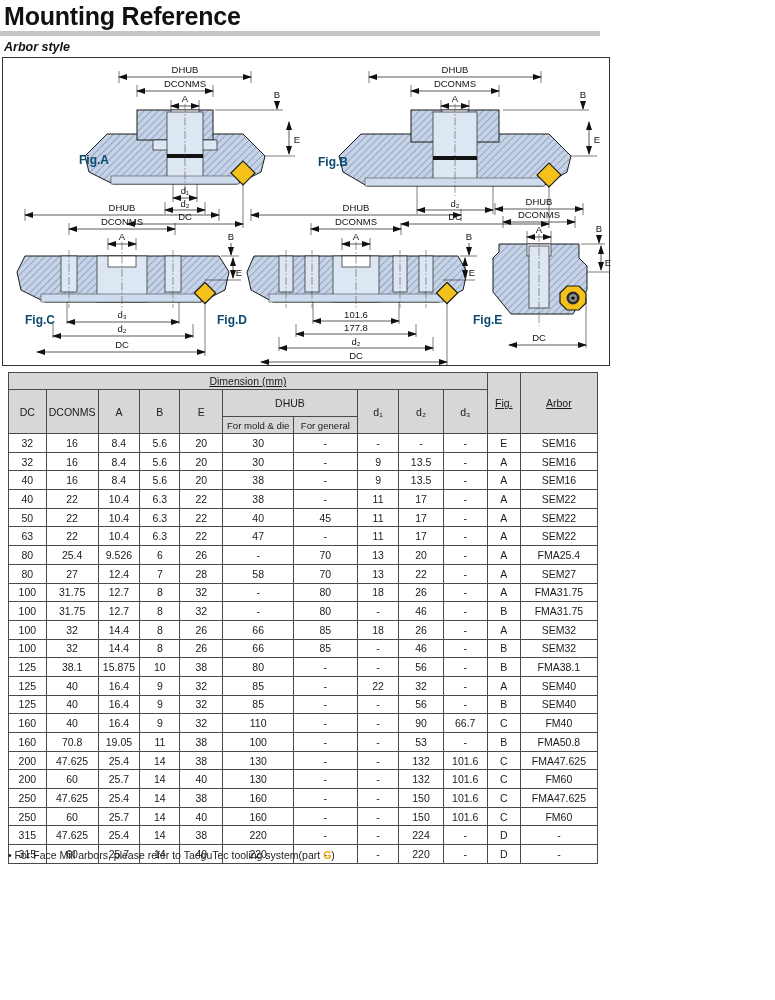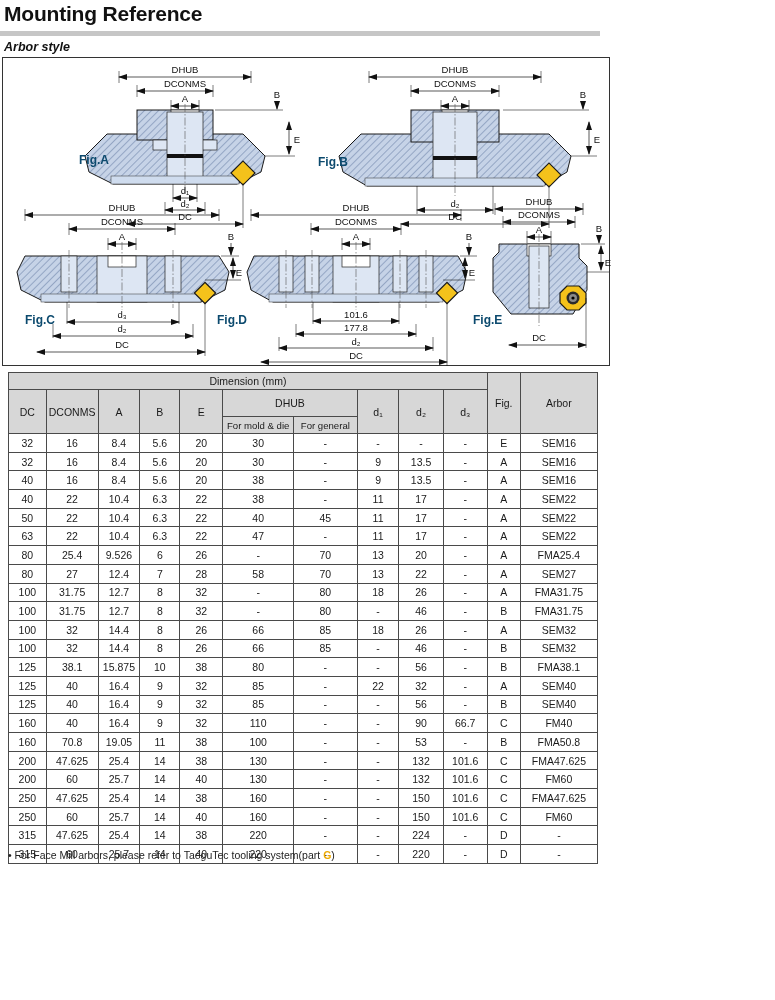--- a/index.html
+++ b/index.html
@@ -1,39 +1,39 @@
 <!DOCTYPE html>
 <html><head>
 <meta charset="utf-8">
 <style>
   html,body{margin:0;padding:0;background:#fff;}
   .page{position:relative;width:775px;height:1000px;background:#fff;overflow:hidden;
         font-family:"Liberation Sans","DejaVu Sans",sans-serif;color:#111;}
-  .title{position:absolute;left:4px;top:2px;font-size:21px;font-weight:bold;letter-spacing:-0.2px;}
+  .title{position:absolute;left:4px;top:2px;font-size:25px;font-weight:bold;letter-spacing:-0.2px;}
   .title-rule{position:absolute;left:0;top:31px;width:600px;height:5px;background:#c6c6c6;}
   .subtitle{position:absolute;left:4px;top:40px;font-size:12.5px;font-weight:bold;font-style:italic;}
   .diagram-box{position:absolute;left:2px;top:57px;width:606px;height:307px;border:1px solid #333;background:#fff;}
   .fig{position:absolute;}
   .fig-label{position:absolute;font-size:12px;font-weight:bold;color:#0c4a6e;}
   svg .lab{font-family:"Liberation Sans","DejaVu Sans",sans-serif;font-size:9.5px;fill:#111;text-anchor:middle;}
   svg .dim{stroke:#111;stroke-width:0.7;}
   svg .ext{stroke:#111;stroke-width:0.55;}
   svg .cl{stroke:#555;stroke-width:0.6;stroke-dasharray:8 2 1.5 2;}
   svg .body{fill:url(#hatch);stroke:#1a1a1a;stroke-width:1;}
   svg .bore{fill:#dde6f3;stroke:#222;stroke-width:0.7;}
   svg .slot{fill:#ffffff;stroke:#222;stroke-width:0.7;}
   svg .rim{fill:#cfdcee;stroke:#333;stroke-width:0.5;}
   svg .band{fill:#111;}
   svg .ins{fill:#f4c21b;stroke:#1a1a1a;stroke-width:1.2;}
   .dim-table{position:absolute;left:8px;top:372px;width:590px;border-collapse:collapse;table-layout:fixed;
              font-size:10.5px;color:#1a1a1a;}
   .dim-table th,.dim-table td{border:1px solid #4a4a4a;text-align:center;vertical-align:middle;
              padding:0 1px;overflow:hidden;white-space:nowrap;}
   .dim-table th{background:#d7d7d7;font-weight:normal;font-size:10.5px;}
-  .dim-table thead tr.r1 th{height:16px;}
+  .dim-table thead tr.r1 th{height:16px;text-decoration:underline;}
   .dim-table thead tr.r2 th{height:26px;}
   .dim-table thead tr.r3 th{height:16px;font-size:9.6px;}
   .dim-table tbody td{height:17.7px;background:#fff;}
   .dim-table{border:1.4px solid #333;}
   .footnote{position:absolute;left:8px;top:849px;font-size:10.5px;color:#222;}
   .footnote .hl{color:#eda800;font-weight:bold;}
 </style>
 </head>
 <body>
 

